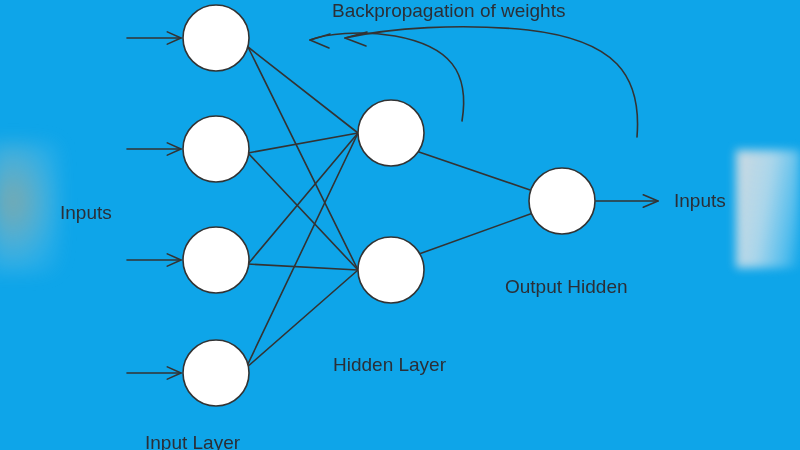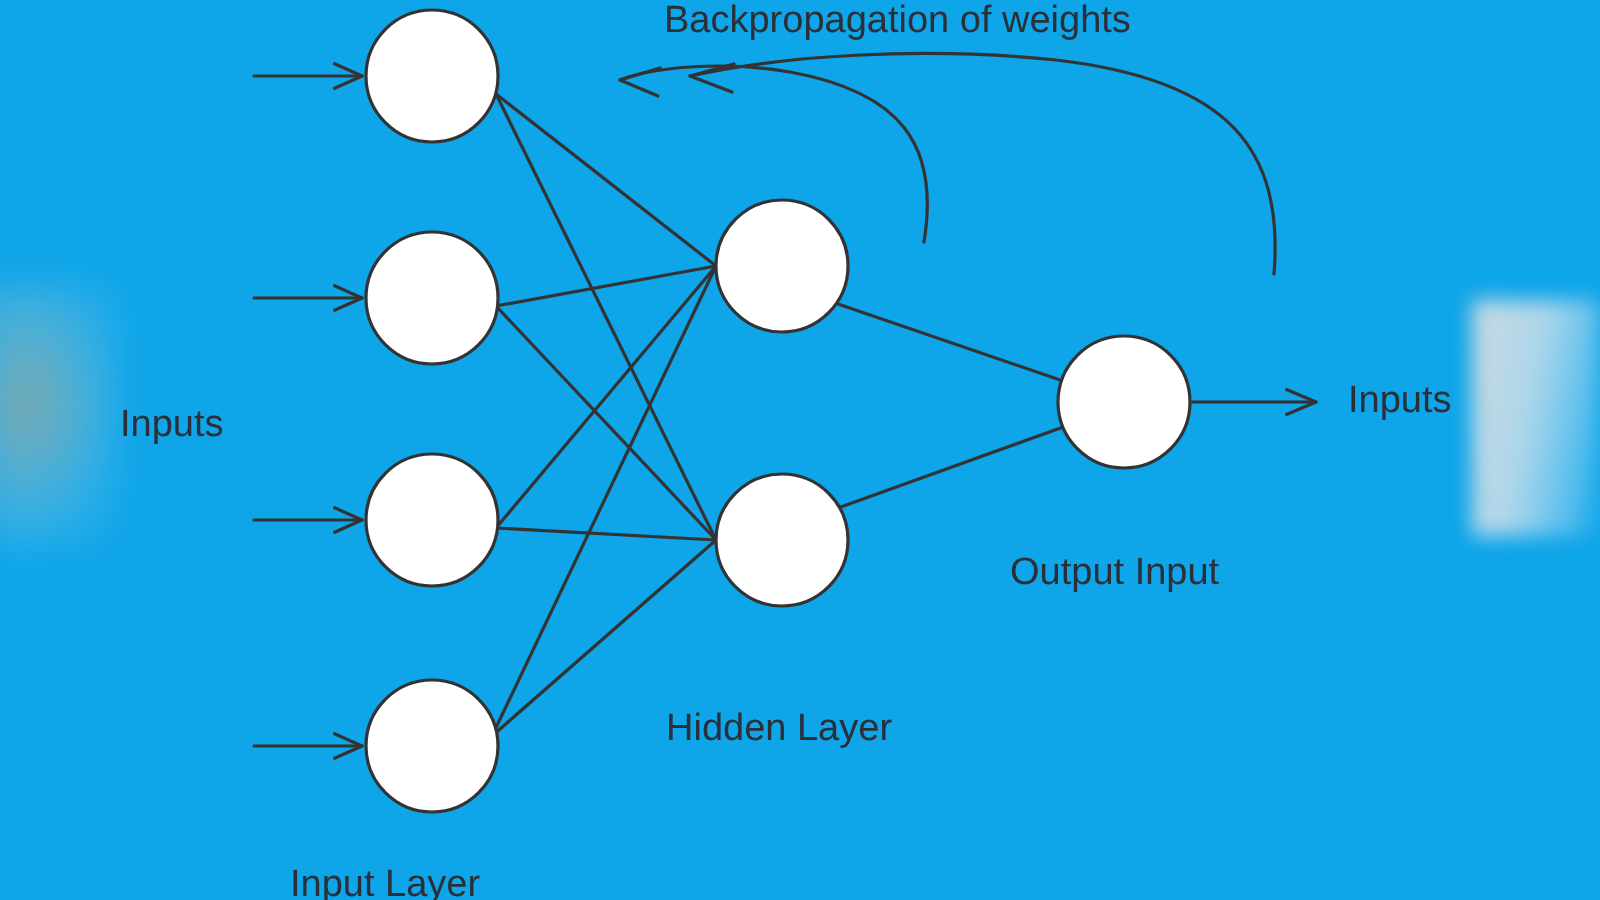--- a/index.html
+++ b/index.html
@@ -119,19 +119,19 @@
         <path d="M 345 38 L 367 32 M 345 38 L 366 46" stroke="#333333" stroke-width="1.6" fill="none" stroke-linecap="round"></path>
         <path d="M 462 121 C 470 72, 450 46, 395 36 C 360 30, 325 34, 310 40" stroke="#333333" stroke-width="1.6" fill="none" stroke-linecap="round"></path>
         <path d="M 310 40 L 330 34 M 310 40 L 329 48" stroke="#333333" stroke-width="1.6" fill="none" stroke-linecap="round"></path>
       </g>
 
   </svg>
 
   <div class="label" id="label-title">Backpropagation of weights</div>
   <div class="label" id="label-inputs">Inputs</div>
   <div class="label" id="label-output">Inputs</div>
-  <div class="label" id="label-outlayer">Output Input</div>
+  <div class="label" id="label-outlayer">Output Hidden</div>
   <div class="label" id="label-hidlayer">Hidden Layer</div>
   <div class="label" id="label-inlayer">Input Layer</div>
 
   <div class="blur-right"></div>
 
 </div>
 
 </body></html>

